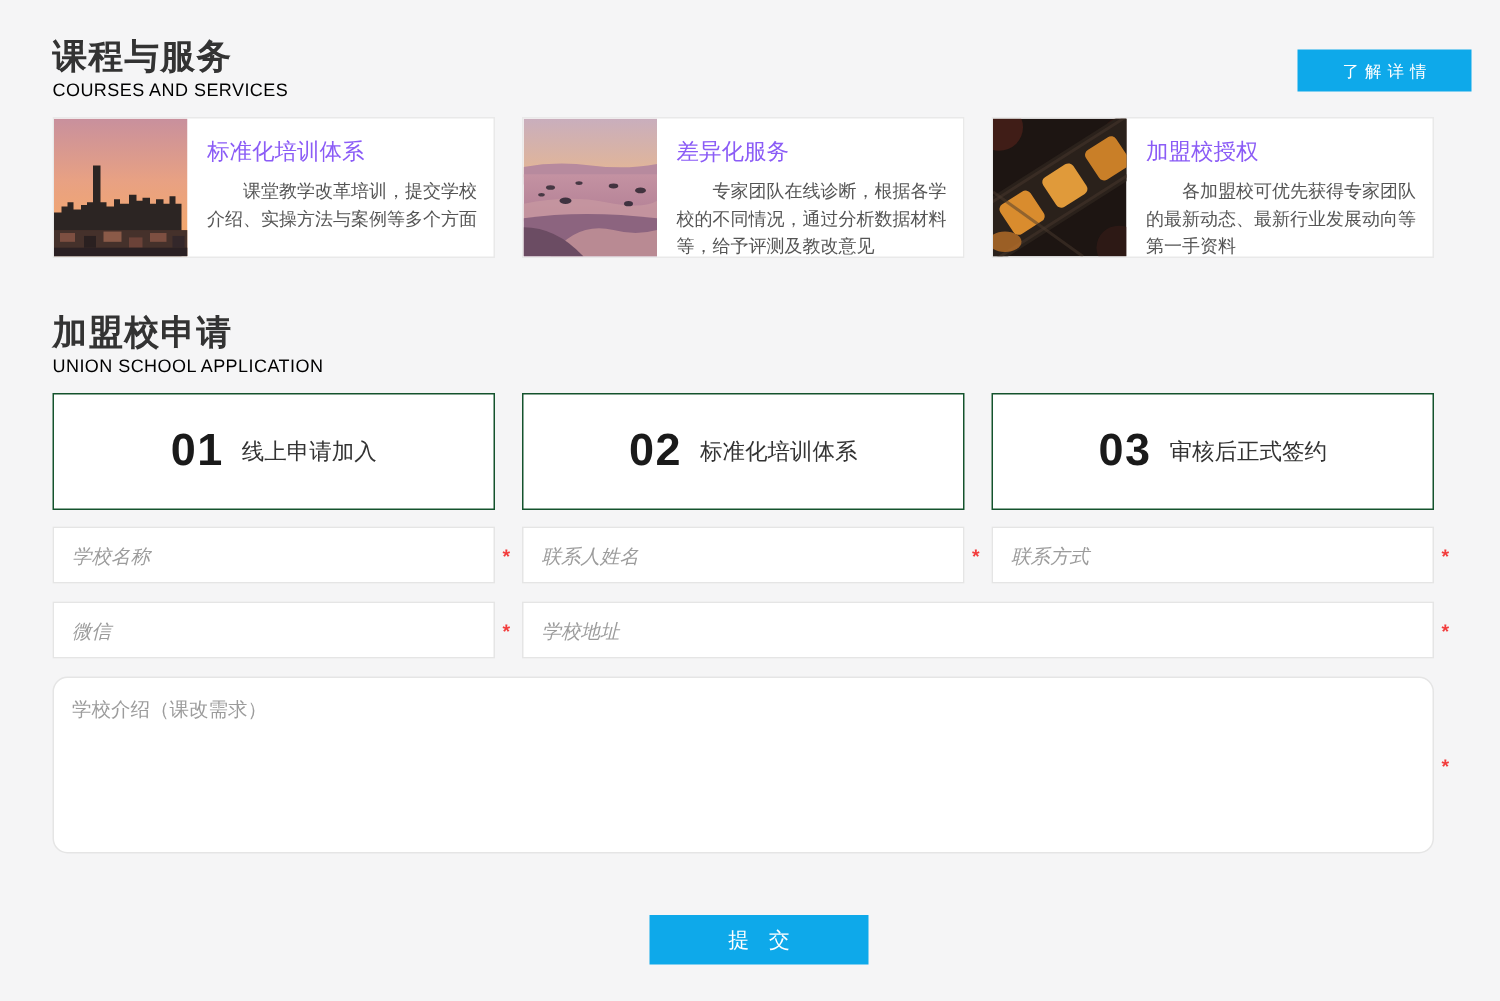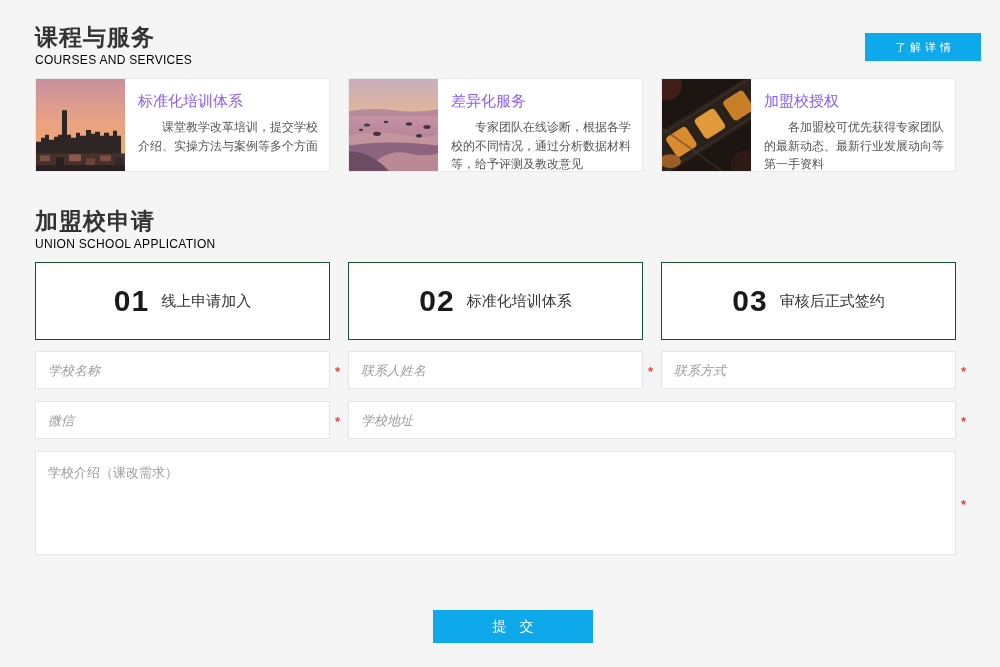--- a/index.html
+++ b/index.html
@@ -44,32 +44,32 @@
   .step-num { font-size:30px; font-weight:700; color:#1a1a1a; letter-spacing:1px; margin-right:12px; }
   .step-label { font-size:15px; color:#333; }
 
   
   .field { position:relative; }
   .field input, .field textarea {
     width:100%; background:#fff; border:1px solid #e5e5e5;
     font-size:13px; color:#333; font-family:inherit; outline:none; display:block;
   }
   .field input { height:38px; padding:0 12px;font-style:italic; }
-  .field textarea { height:104px; padding:11px 12px; resize:none; line-height:1.5; }
+  .field textarea { height:118px; padding:11px 12px; resize:none; line-height:1.5;border-radius:10px; }
   .field input::placeholder, .field textarea::placeholder { color:#9c9c9c; opacity:1; }
   .req {
     position:absolute; right:-10px; top:50%; transform:translateY(-42%);
     color:var(--required); font-size:13px; font-weight:700; line-height:1;
   }
   .f-row1 { left:35px; top:351px; display:grid; grid-template-columns:repeat(3,295px); column-gap:18px; width:921px; }
   .f-row2 { left:35px; top:401px; display:grid; grid-template-columns:295px 608px; column-gap:18px; width:921px; }
   .f-row3 { left:35px; top:451px; width:921px; }
 
   .submit-btn {
-    left:433px; top:610px; width:160px; height:33px;
+    left:433px; top:610px; width:146px; height:33px;
     background:var(--accent); color:#fff; border:none;
     font-size:14px; letter-spacing:13px; text-indent:13px;
     display:flex; align-items:center; justify-content:center;
     cursor:pointer; font-family:inherit;
   }
 </style>
 </head>
 <body style="--accent: #0ea9ea; --required: #f23c3c; background: rgb(245, 245, 246);">
 
 <div class="abs" style="left:35px; top:24px;">

